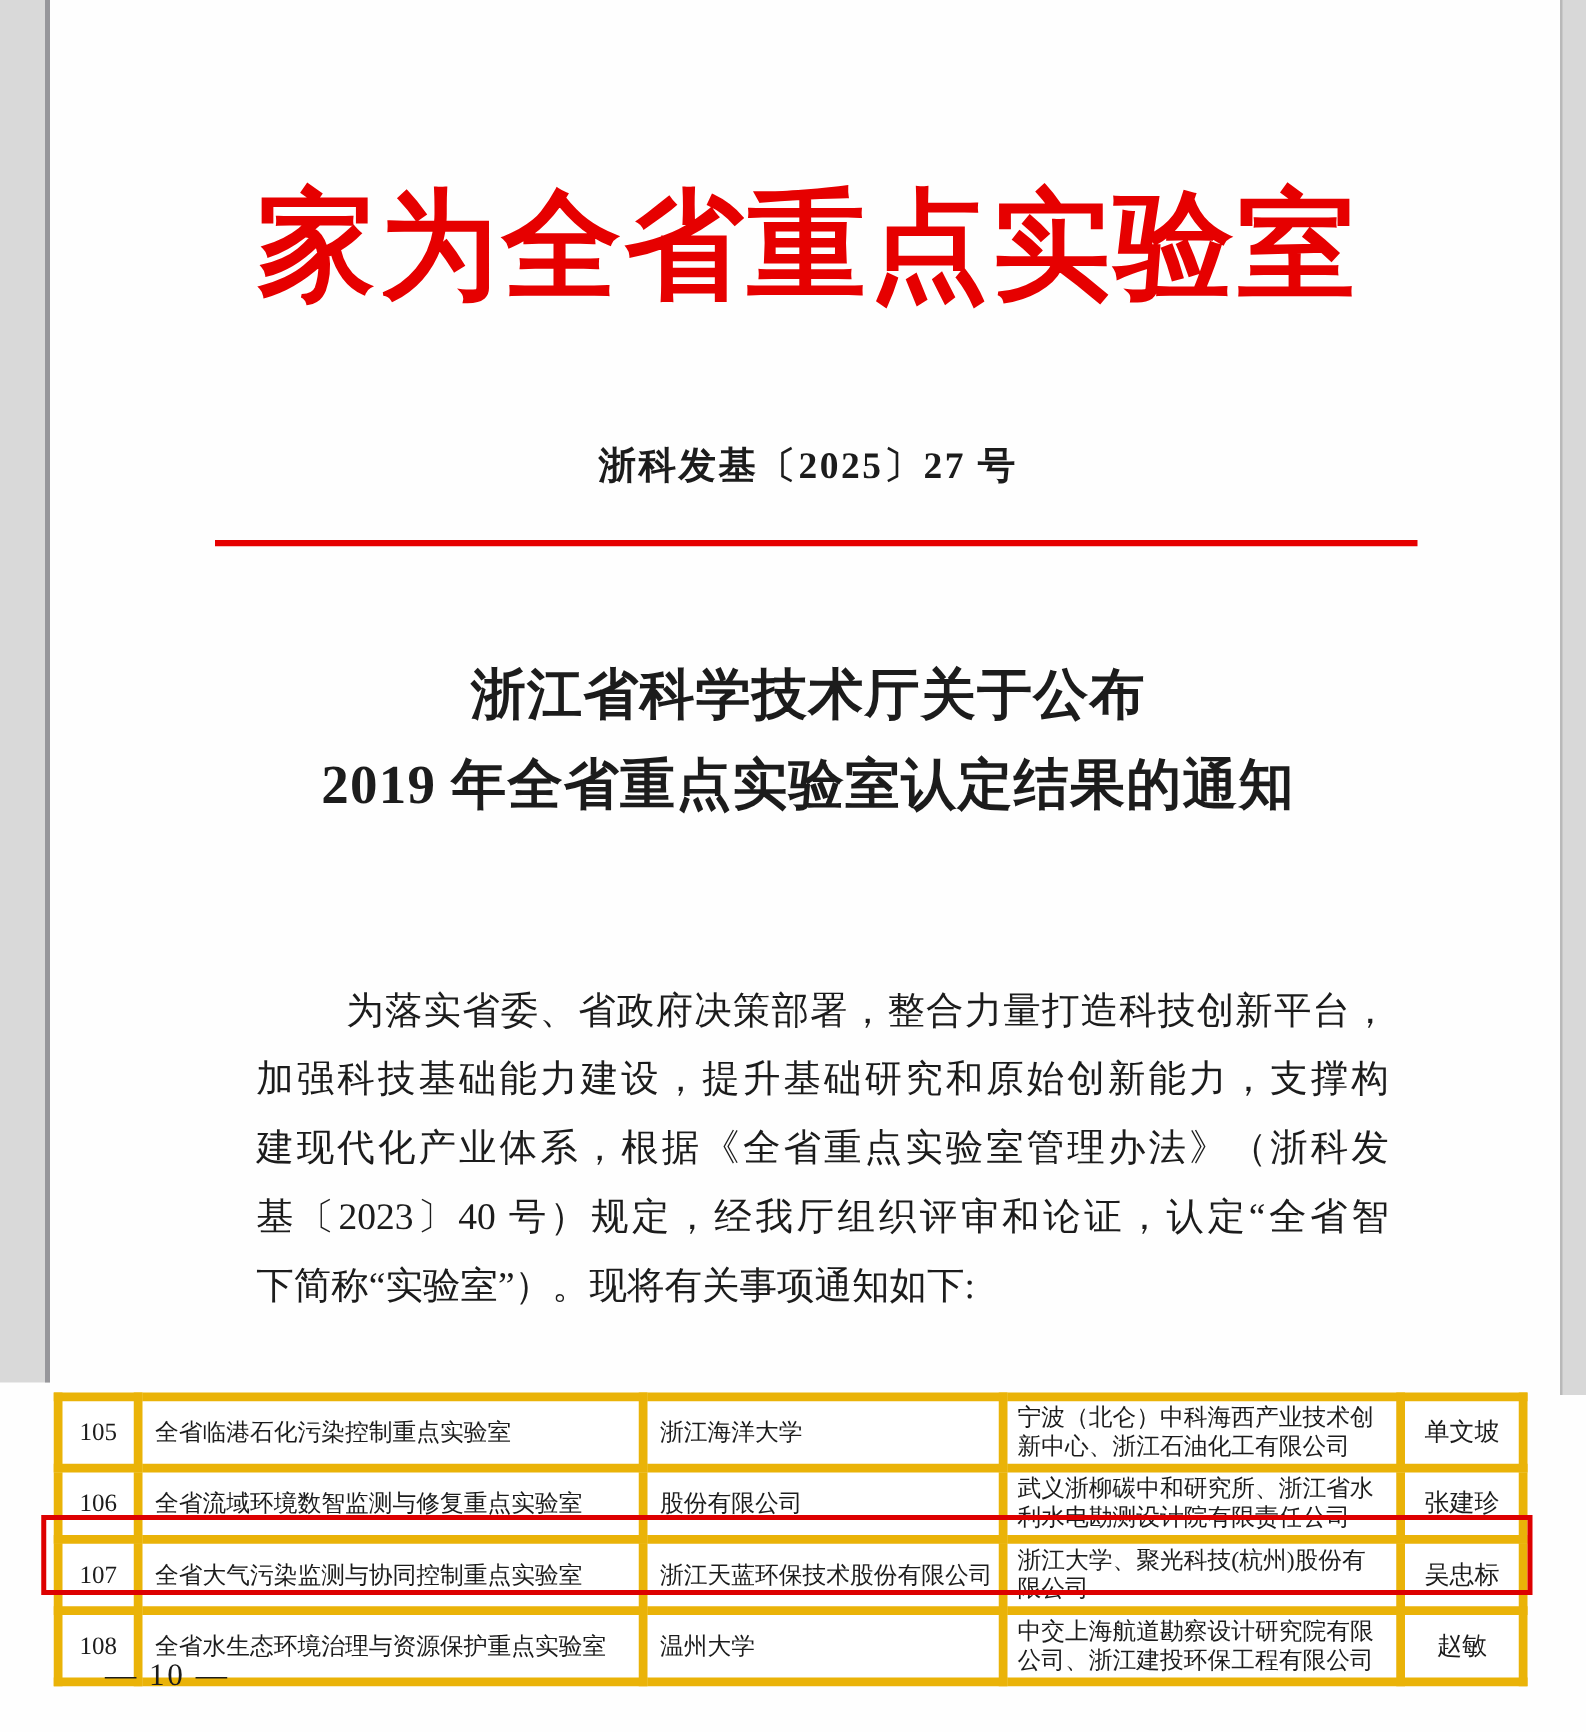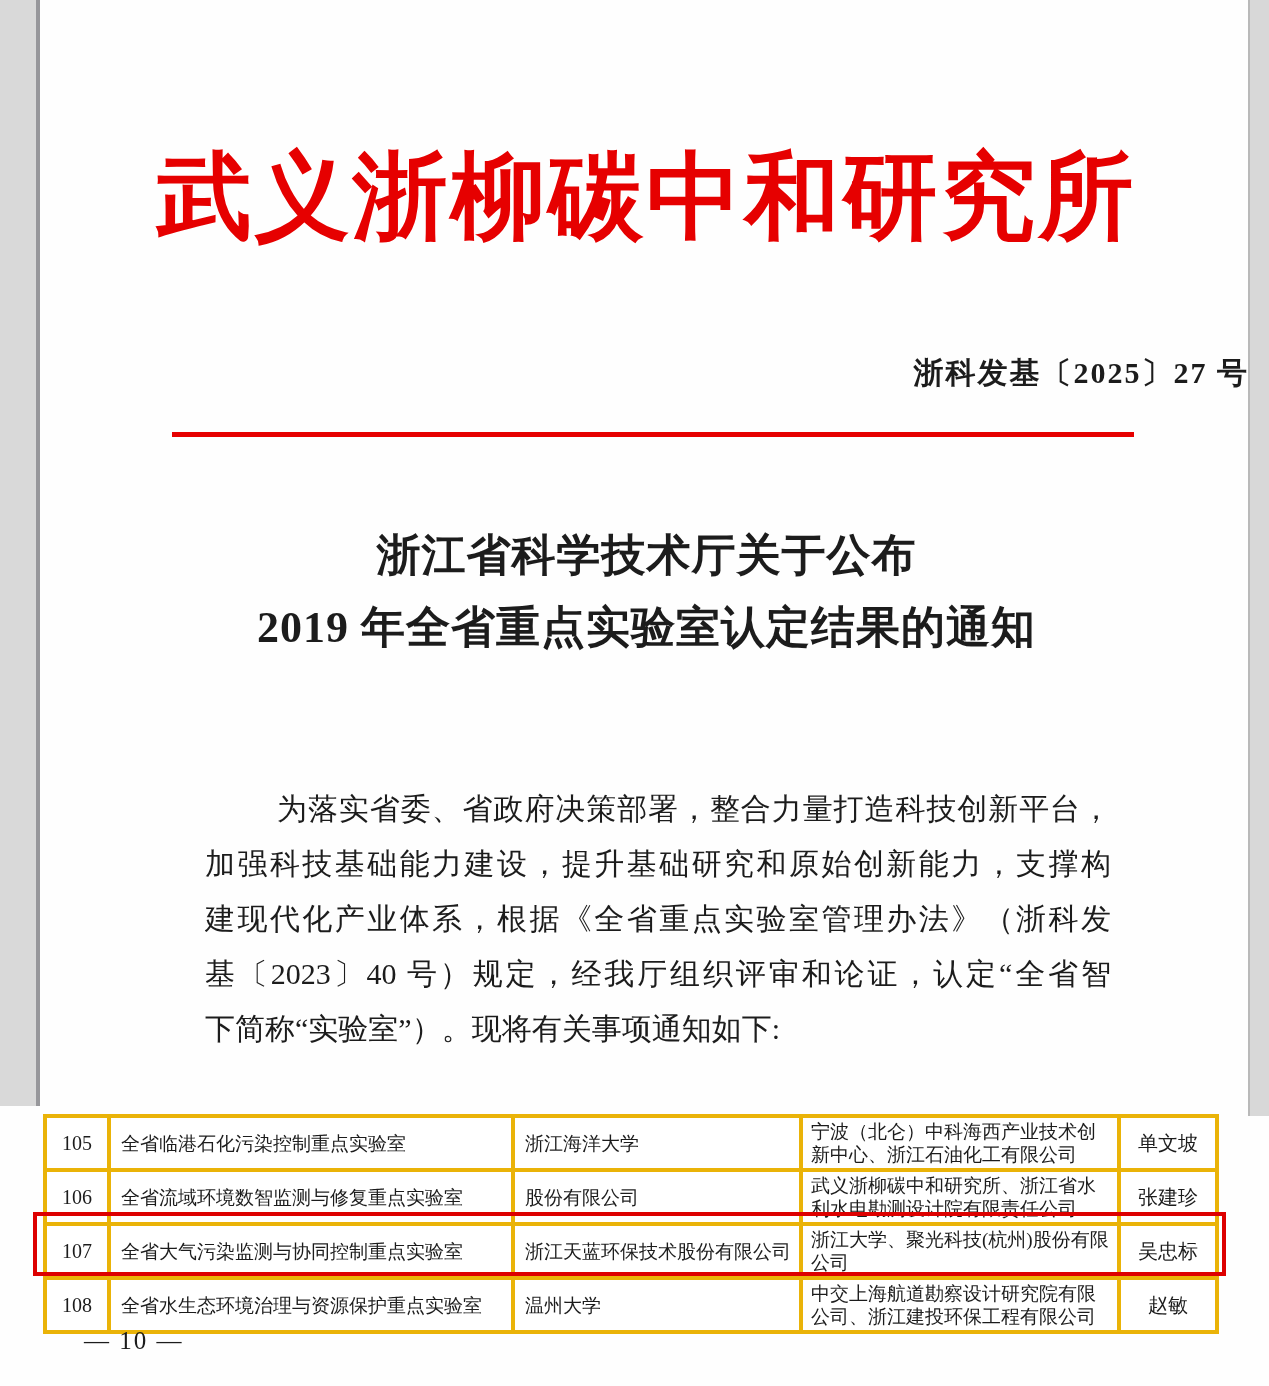--- a/index.html
+++ b/index.html
@@ -35,21 +35,21 @@
     position: absolute; left: 44px; top: 138px; width: 1205px;
     text-align: center;
     font-size: 95px; line-height: 118px;
     font-weight: bold;
     color: var(--accent-red);
     letter-spacing: 3px;
     white-space: nowrap;
   }
   .doc-number {
     position: absolute; left: 44px; top: 352px; width: 1205px;
-    text-align: right;
+    text-align: center;
     font-size: 30px; line-height: 42px;
     font-weight: 600;
     letter-spacing: 2px;
   }
   .red-rule {
     position: absolute; left: 172px; top: 432px;
     width: 962px; height: 5px;
     background: var(--accent-red);
   }
   .notice-title {
@@ -84,21 +84,21 @@
     position: absolute; left: 43px; top: 1114px;
   }
   table.lab-table {
     border-collapse: collapse;
     table-layout: fixed;
     width: 1172px;
     font-size: 19px;
     background: #fff;
   }
   table.lab-table td {
-    border: 4px solid #eab308;
+    border: 7px solid #eab308;
     height: 48px;
     vertical-align: middle;
     line-height: 23px;
     word-break: break-all;
     margin-left: 35px;
   }
   td.cell-no, td.cell-director { text-align: center; font-size: 20px; }
   td.cell-lab      { padding: 0 10px; white-space: nowrap; overflow: hidden; }
   td.cell-host     { padding: 0 10px; white-space: nowrap; overflow: hidden; }
   td.cell-partners { padding: 2px 8px; }
@@ -116,21 +116,21 @@
   }
 </style>
 </head>
 <body>
 
 <div class="screen">
 
   <div class="margin-left"></div>
   <div class="margin-right"></div>
 
-  <div class="agency-title">武义浙柳碳中和研究所</div>
+  <div class="agency-title">家为全省重点实验室</div>
 
   <div class="doc-number">浙科发基〔2025〕27 号</div>
 
   <div class="red-rule"></div>
 
   <div class="notice-title line1">浙江省科学技术厅关于公布</div>
 
   <div class="notice-title line2">2019 年全省重点实验室认定结果的通知</div>
 
 

